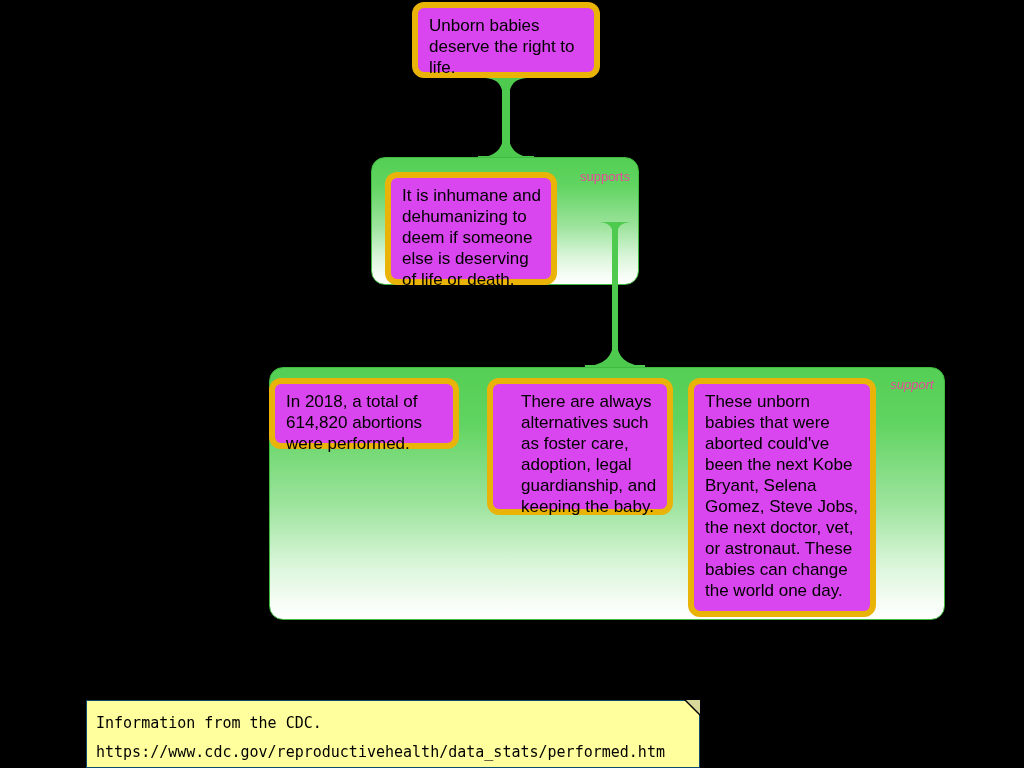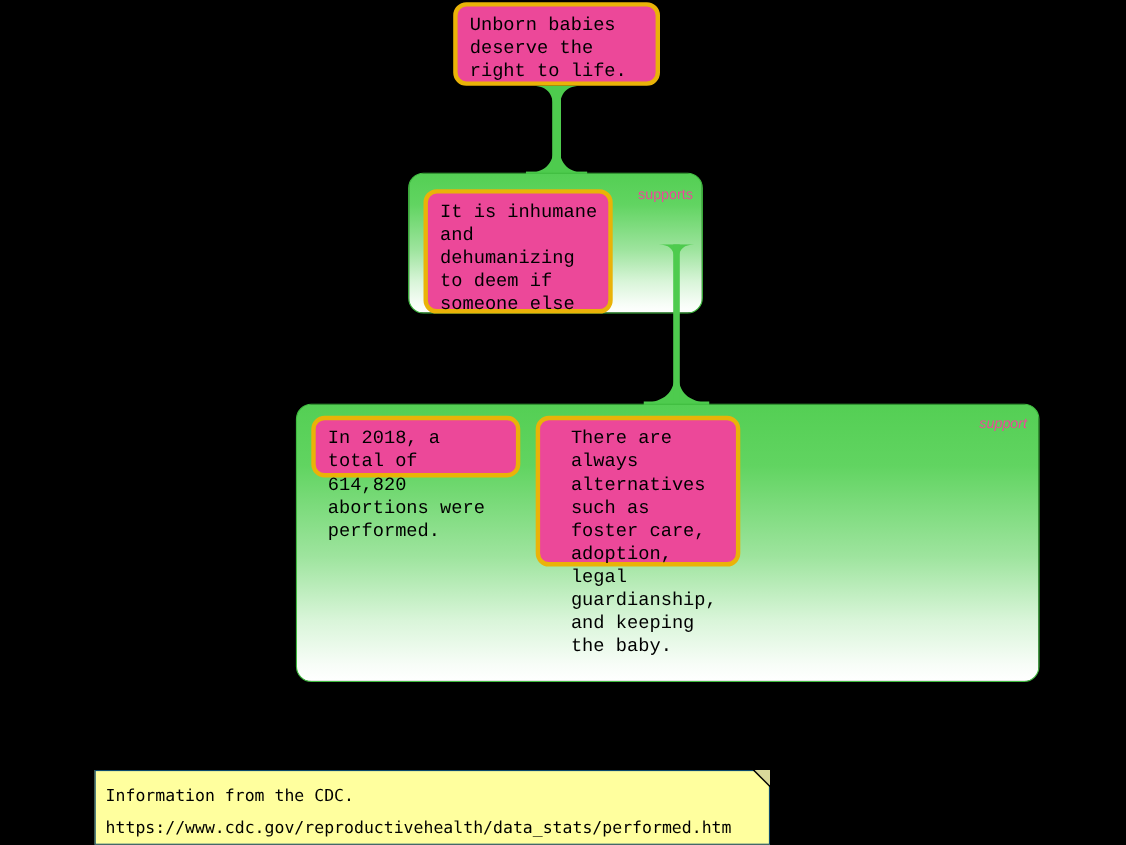--- a/index.html
+++ b/index.html
@@ -1,24 +1,24 @@
 <!DOCTYPE html>
 <html><head>
 <meta charset="utf-8">
 <style>
   html,body{margin:0;padding:0;background:#000;}
   body{width:1024px;height:768px;overflow:hidden;
        font-family:"Liberation Sans",sans-serif;}
   #stage{position:relative;width:1024px;height:768px;background:#000;}
 
   
-  .card{position:absolute;background:#ec4899;border:4px solid #eab308;
+  .card{position:absolute;background:#d946ef;border:6px solid #eab308;
         border-radius:12px;box-sizing:border-box;
         color:#000;font-size:17px;line-height:21px;
-        font-family:Liberation Mono, monospace;
+        font-family:Liberation Sans, sans-serif;
         padding:7px 9px 6px 11px;}
 
   
   .group{position:absolute;box-sizing:border-box;border-radius:14px;
          background:linear-gradient(to bottom,#54cf54 0%,#61d461 22%,
                     #9ee49e 55%,#d9f5d9 78%,#f7fdf7 94%,#ffffff 100%);
          border:1px solid #3fbb3f;}
   .group-label{position:absolute;font-size:13px;line-height:14px;
                color:#ec4899;font-family:"Liberation Sans",sans-serif;}
 
@@ -66,24 +66,25 @@
       <path d="M14 0 C26 1 28 6 29 18 L29 118 C27 136 20 142 0 145 L60 145 C40 142 33 136 31 118 L31 18 C32 6 34 1 46 0 Z" fill="#4ecb4e"></path>
       <rect x="0" y="143" width="60" height="5" fill="#4ecb4e"></rect>
       <rect x="27" y="0" width="6" height="145" fill="#4ecb4e"></rect>
     </svg>
   </div>
 
   <div class="group" style="left:269px;top:367px;width:676px;height:253px;">
   </div>
   <div class="group-label" style="left:884px;top:378px;width:56px;text-align:center;font-style:italic;">support</div>
 
-  <div class="card" style="left:283px;top:378px;width:190px;height:56px;">In 2018, a total of 614,820 abortions were performed.</div>
+  <div class="card" style="left:269px;top:378px;width:190px;height:71px;">In 2018, a total of 614,820 abortions were performed.</div>
 
   <div class="card" style="left:487px;top:378px;width:186px;height:137px;padding-left:28px;">There are always alternatives such as foster care, adoption, legal guardianship, and keeping the baby.</div>
 
+  <div class="card" style="left:688px;top:378px;width:188px;height:239px;">These unborn babies that were aborted could've been the next Kobe Bryant, Selena Gomez, Steve Jobs, the next doctor, vet, or astronaut. These babies can change the world one day.</div>
 
   <div class="note" style="left:86px;top:700px;width:614px;height:68px;">
     <div class="note-fold">
       <div class="note-fold-inner"></div>
     </div>
     <div class="note-line">Information from the CDC.</div>
     <div class="note-line">https://www.cdc.gov/reproductivehealth/data_stats/performed.htm</div>
   </div>
 
 </div>

